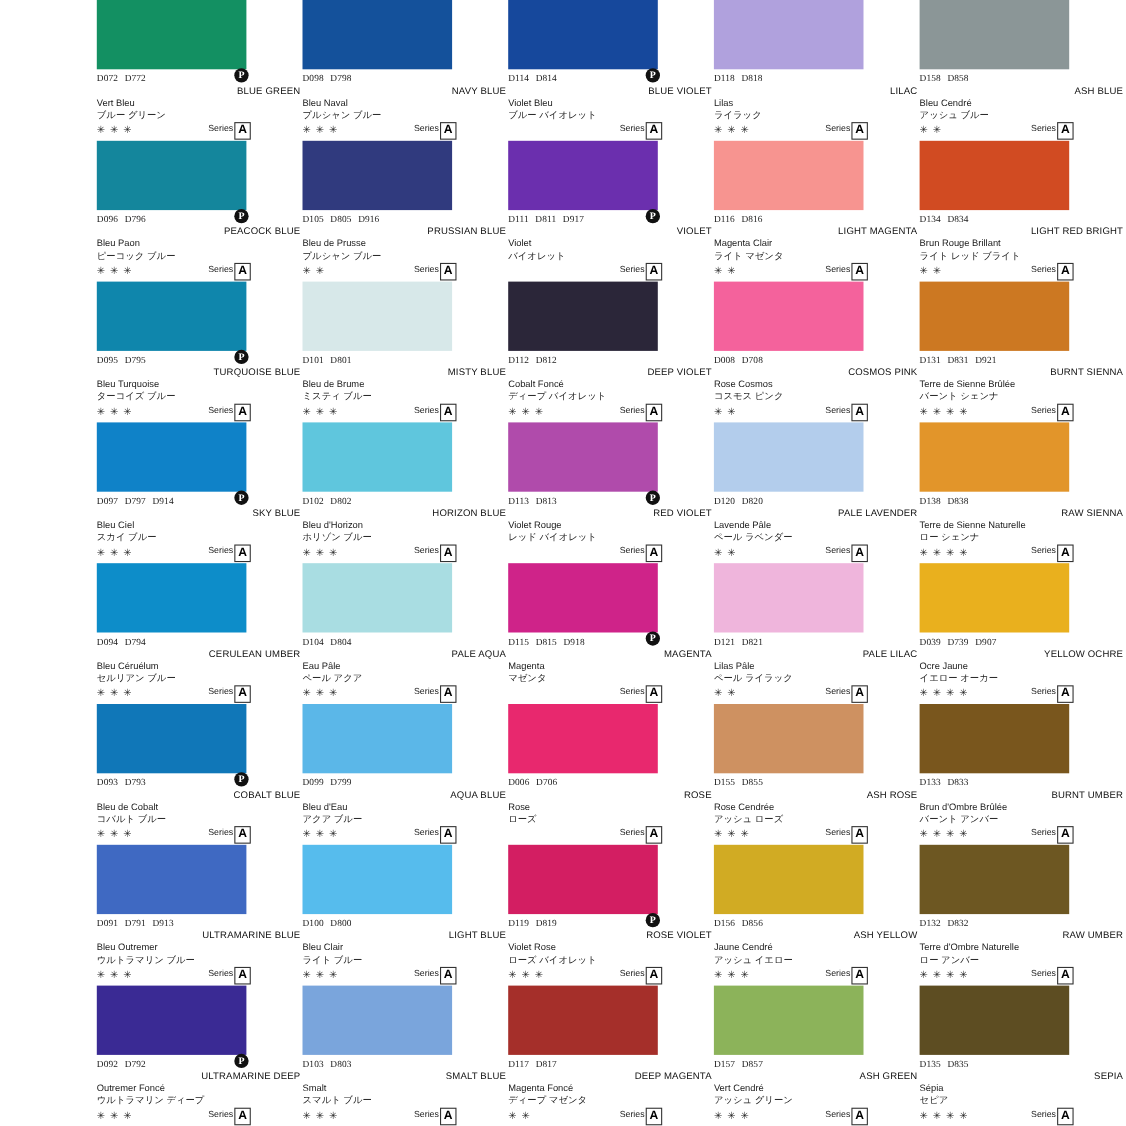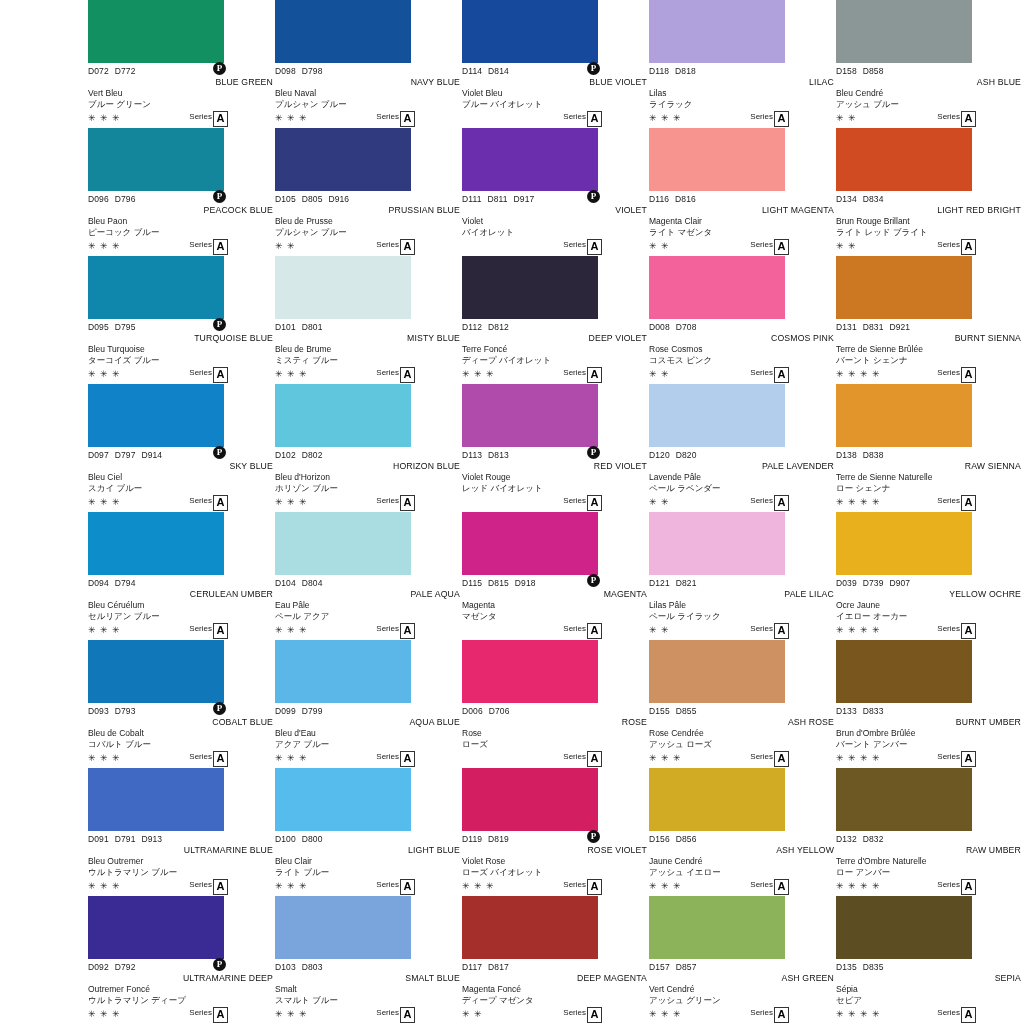--- a/index.html
+++ b/index.html
@@ -66,20 +66,21 @@
     width: 185px;
     height: 65px;
   }
   .codes {
     font-size: 8.5px;
     line-height: 11px;
     letter-spacing: 0.1px;
     padding-top: 3px;
     white-space: nowrap;
     color: #1a1a1a;
+    font-family: Liberation Serif, serif;
   }
   .code {
     display: inline-block;
     margin-right: 6px;
   }
   .name-en {
     font-size: 8.7px;
     line-height: 11px;
     letter-spacing: 0.15px;
     white-space: nowrap;
@@ -339,21 +340,21 @@
               <span class="series-box">A</span>
             </div>
           </div>
         </div>
       </div>
       <div class="cell">
         <div class="swatch" style="background: rgb(43, 38, 57);"></div>
         <div class="info">
           <div class="codes"><span class="code">D112</span><span class="code">D812</span></div>
           <div class="name-en">DEEP VIOLET</div>
-          <div class="name-fr">Terre Foncé</div>
+          <div class="name-fr">Cobalt Foncé</div>
           <div class="name-jp">ディープ  バイオレット</div>
           <div class="footer">
             <div class="stars">✳ ✳ ✳</div>
             <div class="series-wrap">
               <span class="series-label">Series</span>
               <span class="series-box">A</span>
             </div>
           </div>
         </div>
       </div>

